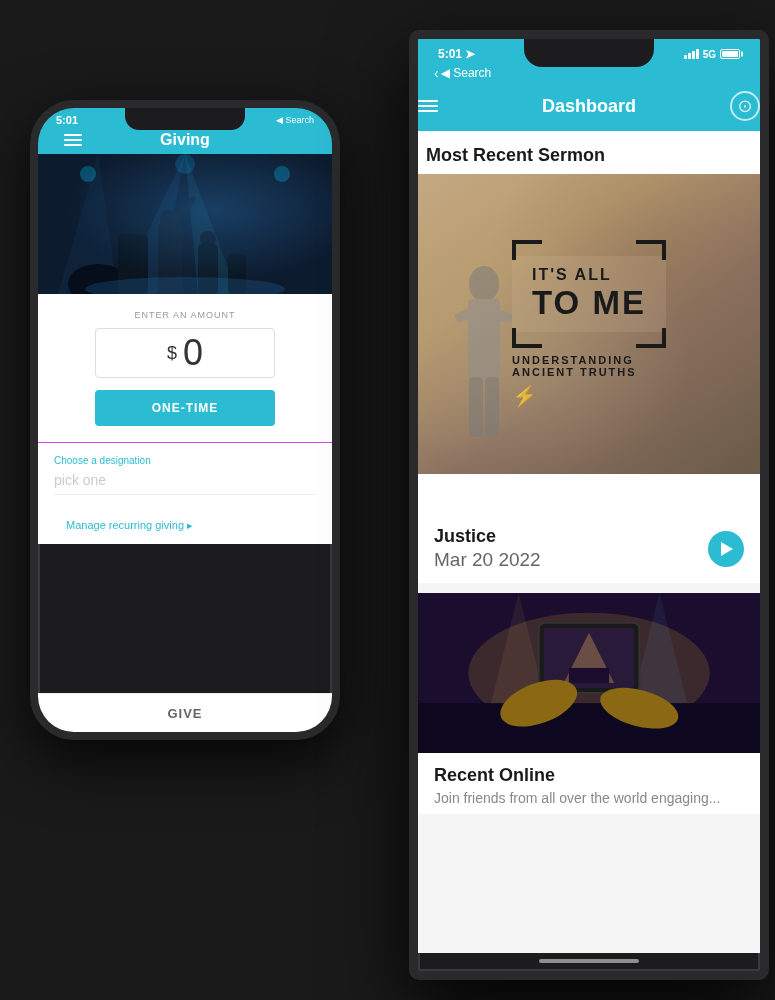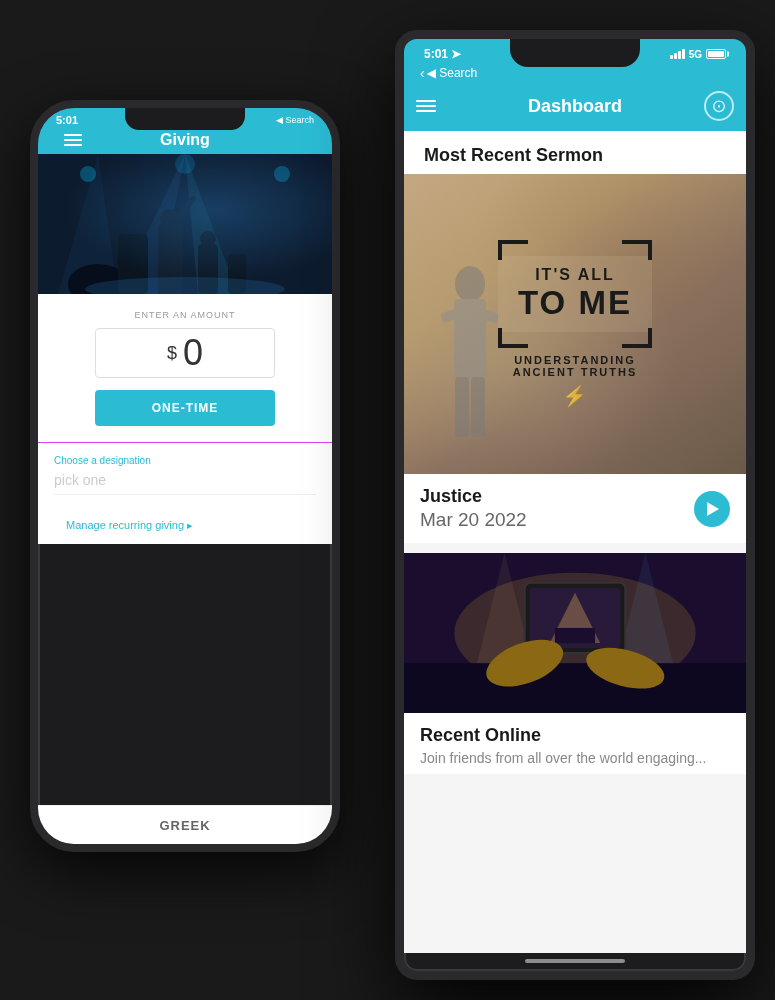--- a/index.html
+++ b/index.html
@@ -19,21 +19,21 @@
       width: 775px;
       height: 1000px;
     }
 
     
     .phone-back {
       position: absolute;
       left: 30px;
       top: 100px;
       width: 310px;
-      height: 752px;
+      height: 640px;
       background: #1c1c1e;
       border-radius: 44px;
       border: 8px solid #2a2a2c;
       box-shadow: 0 20px 60px rgba(0,0,0,0.8), inset 0 0 0 2px #3a3a3c;
       overflow: hidden;
       z-index: 1;
     }
 
     .phone-back .notch {
       position: absolute;
@@ -195,26 +195,26 @@
     .give-btn-text {
       font-size: 13px;
       font-weight: 700;
       color: #666;
       letter-spacing: 1px;
     }
 
     
     .phone-front {
       position: absolute;
-      right: 20px;
+      right: 6px;
       top: 30px;
       width: 360px;
       height: 950px;
       background: #1c1c1e;
-      border-radius: 22px;
+      border-radius: 10px;
       border: 9px solid #2a2a2c;
       box-shadow: 0 30px 80px rgba(0,0,0,0.9), inset 0 0 0 2px #3a3a3c;
       overflow: hidden;
       z-index: 2;
     }
 
     .phone-front .notch {
       position: absolute;
       top: 0;
       left: 50%;
@@ -342,21 +342,21 @@
     }
 
     .dashboard-content {
       background: #f5f5f5;
       height: calc(100% - 110px);
       overflow-y: auto;
     }
 
     .section-heading {
       background: white;
-      padding: 14px 20px 8px;
+      padding: 14px 8px 8px;
       font-size: 18px;
       font-weight: 700;
       color: #1a1a1a;
     }
 
     .sermon-card {
       background: white;
       margin: 0 0 10px 0;
     }
 
@@ -385,21 +385,20 @@
       bottom: 0;
       font-size: 100px;
       opacity: 0.55;
       filter: grayscale(1) contrast(1.2);
       line-height: 1;
     }
 
     .sermon-text-overlay {
       position: relative;
       z-index: 2;
-      text-align: center;
       padding: 20px;
     }
 
     .sermon-bracket-top {
       display: flex;
       justify-content: space-between;
       align-items: flex-start;
       margin-bottom: -4px;
     }
 
@@ -468,20 +467,21 @@
       color: #1a1a1a;
       margin-top: 6px;
       opacity: 0.7;
     }
 
     .sermon-info {
       padding: 12px 16px;
       display: flex;
       align-items: center;
       justify-content: space-between;
+      margin-top: 40px;
     }
 
     .sermon-title-text {
       font-size: 18px;
       font-weight: 700;
       color: #1a1a1a;
     }
 
     .sermon-date-text {
       font-size: 19px;
@@ -629,21 +629,21 @@
 
       <div class="designation-section">
         <div class="designation-label">Choose a designation</div>
         <div class="designation-pick">pick one</div>
       </div>
 
       <div class="manage-recurring">Manage recurring giving ▸</div>
     </div>
 
     <div class="give-bottom-bar">
-      <span class="give-btn-text">GREEK</span>
+      <span class="give-btn-text">GIVE</span>
     </div>
   </div>
 
   <div class="phone-front">
     <div class="notch"></div>
 
     <div class="status-bar">
       <span style="font-weight:700;font-size:12px;">5:01 ➤</span>
       <div class="status-right">
         <div class="signal-bars">
@@ -659,21 +659,21 @@
       </div>
     </div>
 
     <div class="top-nav" style="background:#2bbcd4;padding:2px 16px 6px;">
       <div class="back-search">
         <span class="chevron-left">‹</span>
         <span style="font-size:12px;color:white;">◀ Search</span>
       </div>
     </div>
 
-    <div class="nav-bar" style="background:#2bbcd4;display:flex;align-items:center;padding:4px 12px 10px;">
+    <div class="nav-bar" style="background:#2bbcd4;display:flex;align-items:center;padding:4px 0 10px;">
       <div class="hamburger-front">
         <span></span>
           <span></span>
           <span></span>
       </div>
       <span class="front-title">Dashboard</span>
       <div class="avatar-circle">
         <span class="avatar-icon">⊙</span>
       </div>
     </div>

